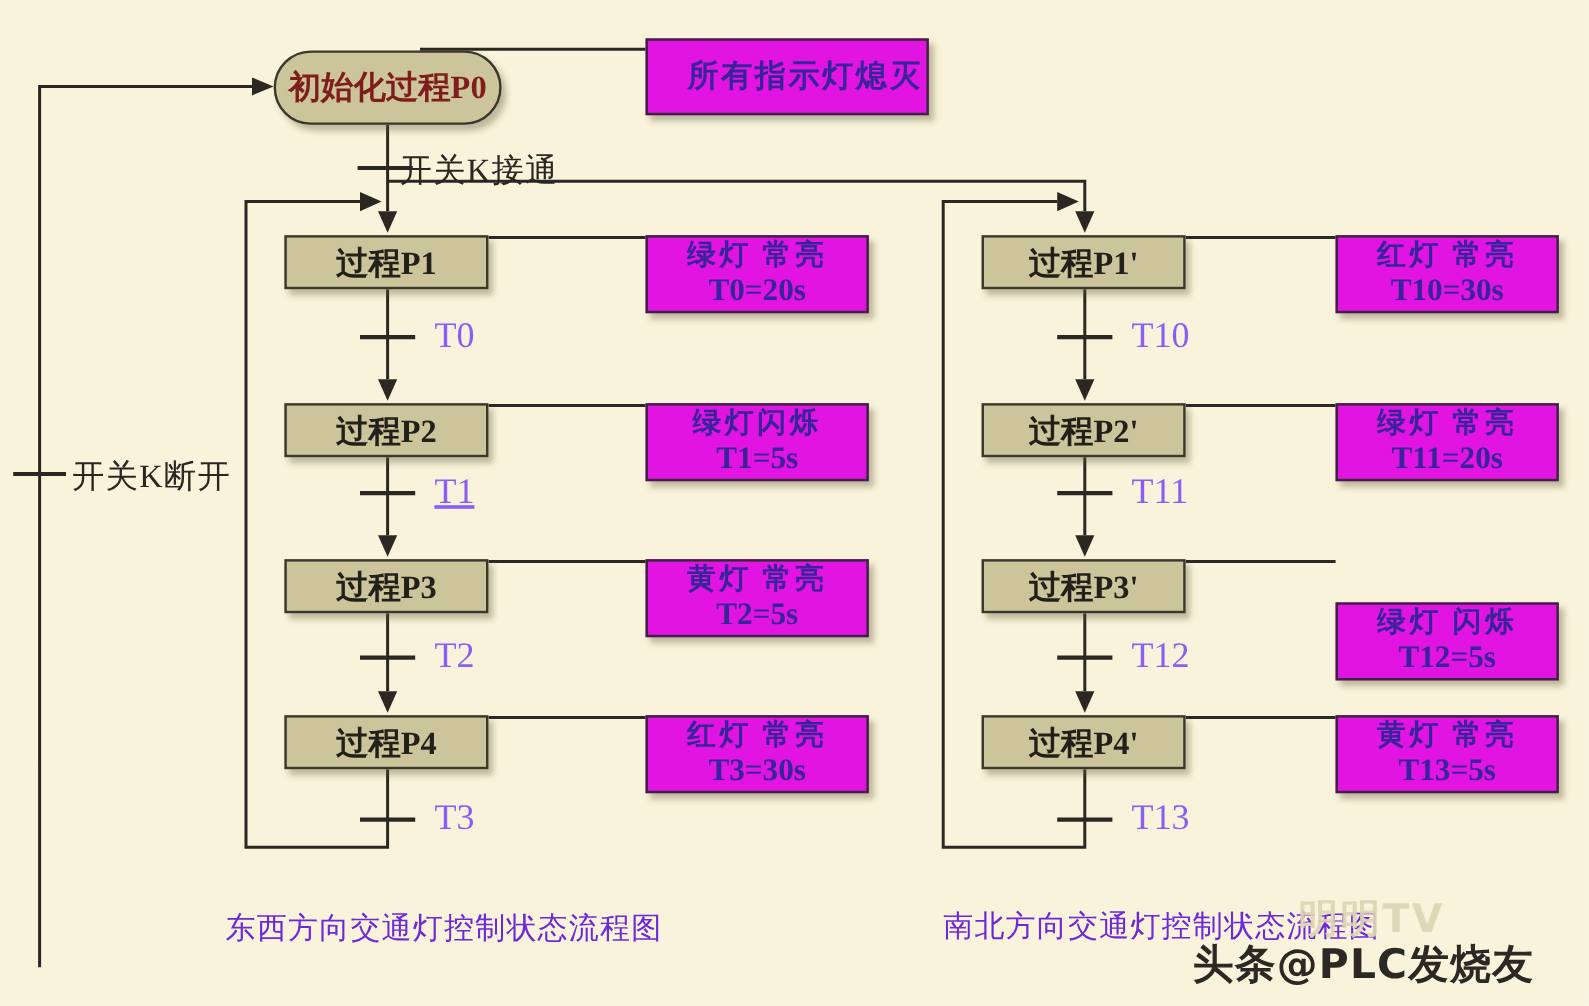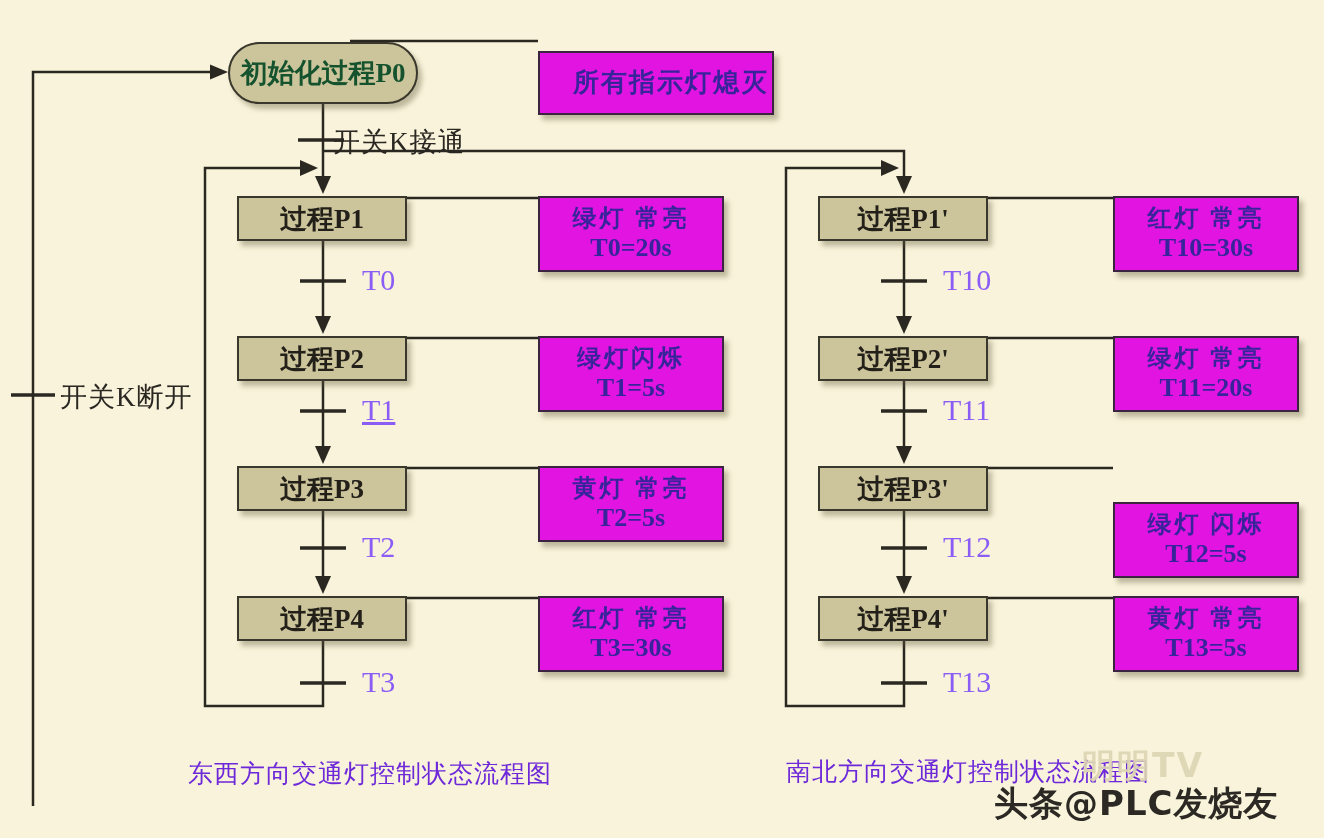--- a/index.html
+++ b/index.html
@@ -13,31 +13,31 @@
   svg.wires{position:absolute;left:0;top:0;width:1324px;height:838px;}
   .wire{stroke:#2b2822;stroke-width:2.5;fill:none;}
   .tick{stroke:#2b2822;stroke-width:3.5;}
   .ah{fill:#2b2822;stroke:none;}
 
   .stadium{
     position:absolute;left:228px;top:42px;width:190px;height:62px;
     background:#ccc49b;border:2.5px solid #3a372c;border-radius:33px;
     box-shadow:4px 5px 5px rgba(95,88,55,.38);
     display:flex;align-items:center;justify-content:center;
-    font-size:27px;font-weight:700;color:#14532d;box-sizing:border-box;
+    font-size:27px;font-weight:700;color:#7f1d1d;box-sizing:border-box;
   }
   .pbox{
     position:absolute;width:170px;height:45px;
     background:#ccc49b;border:2.5px solid #3a372c;
     box-shadow:4px 5px 5px rgba(95,88,55,.38);
     display:flex;align-items:center;justify-content:center;
     font-size:27px;font-weight:700;color:#23201a;box-sizing:border-box;
   }
   .abox{
-    position:absolute;width:186px;height:76px;
+    position:absolute;width:186px;height:65px;
     background:#e114e1;border:2.5px solid #3a2440;
     box-shadow:4px 5px 5px rgba(95,88,55,.38);
     display:flex;flex-direction:column;align-items:center;justify-content:center;
     color:#38249a;box-sizing:border-box;line-height:1.15;
   }
   .abox .l1{font-size:24px;font-weight:700;letter-spacing:3px;}
   .abox .l2{font-size:26px;font-weight:700;}
   .abox.single{width:236px;height:64px;}
   .abox.single .l1{font-size:26px;letter-spacing:2px;}
 
@@ -115,21 +115,21 @@
     <path class="wire" d="M407,338 L538,338"></path>
     <path class="wire" d="M407,468 L538,468"></path>
     <path class="wire" d="M407,598 L538,598"></path>
     <path class="wire" d="M988,198 L1113,198"></path>
     <path class="wire" d="M988,338 L1113,338"></path>
     <path class="wire" d="M988,468 L1113,468"></path>
     <path class="wire" d="M988,598 L1113,598"></path>
   </svg>
 
   <div class="stadium">初始化过程P0</div>
-  <div class="abox single" style="left:538px;top:51px;padding-left:30px;">
+  <div class="abox single" style="left:538px;top:32px;padding-left:30px;">
     <div class="l1">所有指示灯熄灭</div>
   </div>
 
   <div class="swlabel" style="left:333px;top:124px;">开关K接通</div>
   <div class="swlabel" style="left:60px;top:379px;">开关K断开</div>
 
   <div class="pbox" style="left:237px;top:196px;">过程P1</div>
   <div class="pbox" style="left:237px;top:336px;">过程P2</div>
   <div class="pbox" style="left:237px;top:466px;">过程P3</div>
   <div class="pbox" style="left:237px;top:596px;">过程P4</div>

